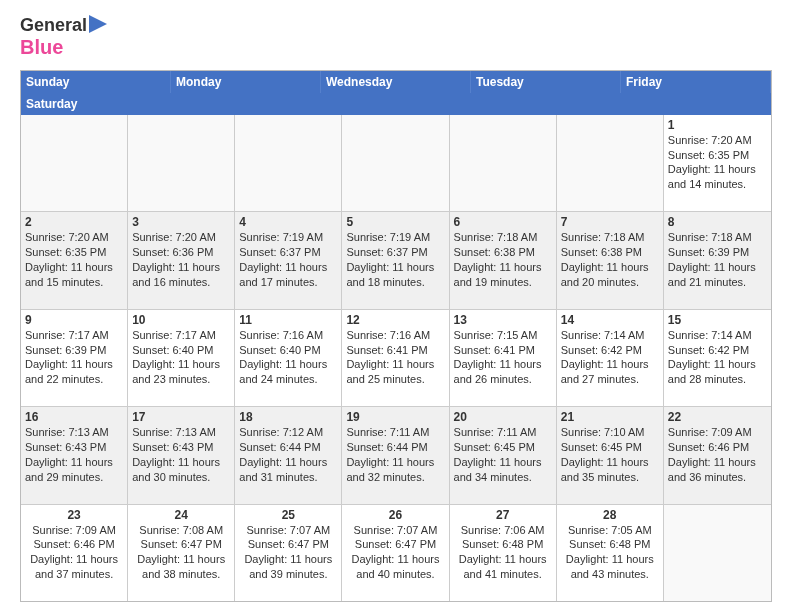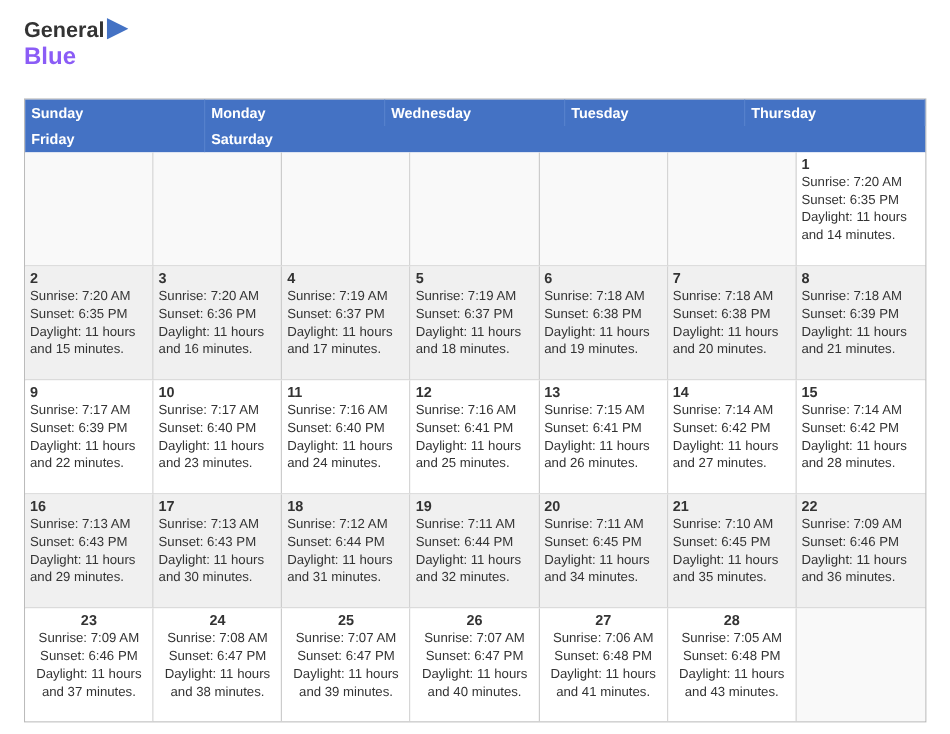--- a/index.html
+++ b/index.html
@@ -14,33 +14,33 @@
       width: 792px;
       height: 612px;
       padding: 16px 20px 10px 20px;
       display: flex;
       flex-direction: column;
     }
     .header {
       display: flex;
       justify-content: space-between;
       align-items: flex-start;
-      margin-bottom: 24px;
+      margin-bottom: 12px;
     }
     .logo {
       display: flex;
       align-items: center;
     }
     .logo-text {
       font-size: 18px;
       font-weight: bold;
       line-height: 1.1;
     }
     .logo-general { color: #333; }
-    .logo-blue { color: #8b5cf6; }
+    .logo-blue { color: #ec4899; }
     .title-block {
       text-align: right;
     }
     .calendar-title {
       font-size: 32px;
       font-weight: bold;
       color: #222;
     }
     .calendar-subtitle {
       font-size: 14px;
@@ -122,21 +122,20 @@
       <div class="calendar-subtitle"></div>
     </div>
   </div>
 
   <div class="calendar">
     <div class="cal-header">
     <div class="cal-header-cell">Sunday</div>
         <div class="cal-header-cell">Monday</div>
         <div class="cal-header-cell">Wednesday</div>
         <div class="cal-header-cell">Tuesday</div>
-        <div class="cal-header-cell">Thursday</div>
         <div class="cal-header-cell">Friday</div>
         <div class="cal-header-cell">Saturday</div>
       </div>
     <div class="cal-body">
     <div class="cal-row">
           <div class="cal-cell empty"></div>
           <div class="cal-cell empty"></div>
           <div class="cal-cell empty"></div>
           <div class="cal-cell empty"></div>
           <div class="cal-cell empty"></div>

